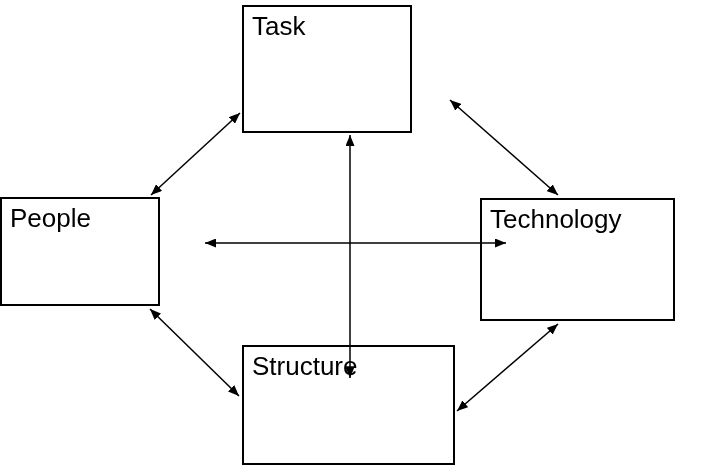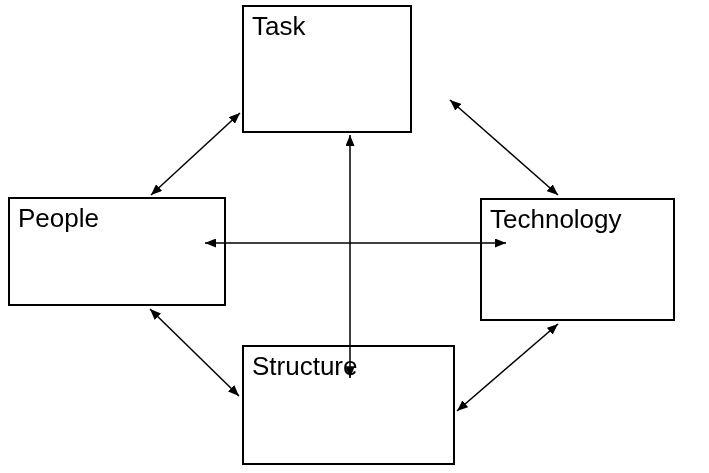--- a/index.html
+++ b/index.html
@@ -29,21 +29,21 @@
   }
   .node-label{
     display:block;
     padding:5px 0 0 8px;
     font-size:26px;
     line-height:1.15;
     color:var(--text);
     white-space:nowrap;
   }
   .node-task      {left:242px; top:5px;   width:170px; height:128px;}
-  .node-people    {left:8px;   top:197px; width:218px; height:109px;}
+  .node-people    {left:0;   top:197px; width:160px; height:109px;}
   .node-technology{left:480px; top:198px; width:195px; height:123px;}
   .node-structure {left:242px; top:345px; width:213px; height:120px;}
   svg.connectors{
     position:absolute;
     left:0; top:0;
     width:709px;
     height:473px;
     pointer-events:none;
   }
   svg.connectors line{

